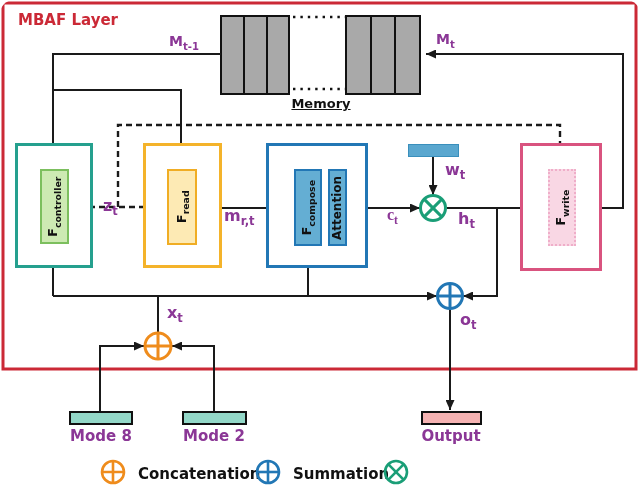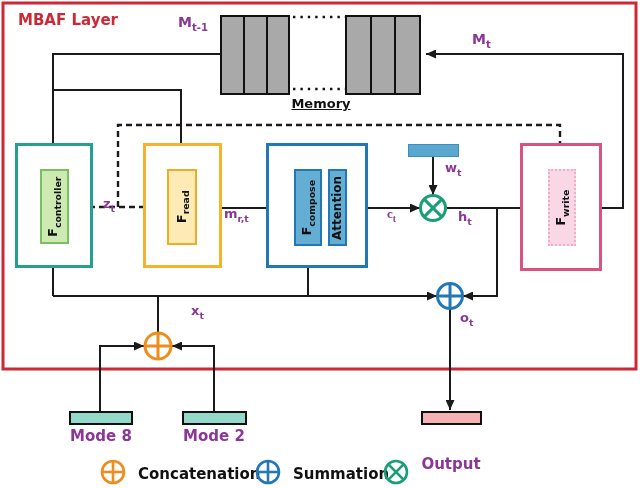--- a/index.html
+++ b/index.html
@@ -1,23 +1,23 @@
 <!DOCTYPE html>
 <html><head>
 <meta charset="utf-8">
 <style>
   html,body{margin:0;padding:0;background:#fff;}
   #stage{position:relative;width:640px;height:488px;background:#ffffff;
-         font-family:"DejaVu Sans","Liberation Sans",sans-serif;overflow:hidden;}
+         font-family:"DejaVu Sans","Liberation Sans",sans-serif;overflow:hidden;border-radius:14px;}
   #wires{position:absolute;left:0;top:0;width:640px;height:488px;}
   .box{position:absolute;box-sizing:border-box;background:#fff;}
   .inner{position:absolute;box-sizing:border-box;display:flex;align-items:center;justify-content:center;}
   .vlabel{transform:rotate(-90deg);white-space:nowrap;font-weight:bold;color:#111;font-size:13px;}
   .vlabel sub,.sig sub{font-size:0.72em;font-weight:bold;}
-  .sig{position:absolute;color:#8b3796;font-weight:bold;font-size:13px;white-space:nowrap;}
+  .sig{position:absolute;color:#8b3796;font-weight:bold;font-size:16px;white-space:nowrap;}
   .iolabel{position:absolute;color:#8b3796;font-weight:bold;font-size:15px;text-align:center;}
   .iorect{position:absolute;box-sizing:border-box;border:2px solid #111;}
   .title{position:absolute;left:18px;top:11px;color:#cb2936;font-weight:bold;font-size:15px;}
   .memlabel{position:absolute;left:286px;top:96px;width:70px;text-align:center;
             color:#111;font-weight:bold;font-size:13px;text-decoration:underline;}
   .legend-item{position:absolute;top:459px;display:flex;align-items:center;}
   .legend-item .txt{margin-left:12px;color:#111;font-weight:bold;font-size:15px;white-space:nowrap;}
 </style>
 </head>
 <body>
@@ -116,31 +116,31 @@
   </div>
 
   <div style="position:absolute;left:408px;top:144px;width:51px;height:13px;background:#5aa7cf;border:1px solid #3a8fbc;box-sizing:border-box;"></div>
 
   <div class="iorect" style="left:69px;top:411px;width:64px;height:14px;background:#93d8c8;"></div>
   <div class="iorect" style="left:182px;top:411px;width:65px;height:14px;background:#93d8c8;"></div>
   <div class="iorect" style="left:421px;top:411px;width:61px;height:14px;background:#f6b3b3;"></div>
 
   <div class="iolabel" style="left:66px;top:427px;width:70px;">Mode 8</div>
   <div class="iolabel" style="left:179px;top:427px;width:70px;text-align:center;">Mode 2</div>
-  <div class="iolabel" style="left:416px;top:427px;width:70px;margin-top:28px;">Output</div>
+  <div class="iolabel" style="left:416px;top:427px;width:70px;">Output</div>
 
-  <div class="sig" style="left:160px;top:14px;width:48px;text-align:right;font-size:14px;"><span>M</span><sub>t-1</sub></div>
-  <div class="sig" style="left:436px;top:31px;font-size:14px;margin-left:36px;"><span>M</span><sub>t</sub></div>
+  <div class="sig" style="left:160px;top:33px;width:48px;text-align:center;font-size:14px;"><span>M</span><sub>t-1</sub></div>
+  <div class="sig" style="left:436px;top:31px;font-size:14px;"><span>M</span><sub>t</sub></div>
   <div class="sig" style="left:103px;top:196px;"><span>z</span><sub>t</sub></div>
   <div class="sig" style="left:224px;top:206px;"><span>m</span><sub>r,t</sub></div>
   <div class="sig" style="left:387px;top:206px;font-family:Liberation Serif, serif;"><span>c</span><sub>t</sub></div>
   <div class="sig" style="left:445px;top:160px;"><span>w</span><sub>t</sub></div>
   <div class="sig" style="left:458px;top:209px;"><span>h</span><sub>t</sub></div>
   <div class="sig" style="left:460px;top:310px;"><span>o</span><sub>t</sub></div>
-  <div class="sig" style="left:167px;top:303px;margin-left:24px;"><span>x</span><sub>t</sub></div>
+  <div class="sig" style="left:167px;top:303px;"><span>x</span><sub>t</sub></div>
 
   <div class="legend-item" style="left:100px;">
     <span>
       <svg width="26" height="26" viewBox="0 0 26 26" fill="none" stroke="#ef8c1c" stroke-width="2.6">
         <circle cx="13" cy="13" r="11"></circle>
           <line x1="13" y1="2" x2="13" y2="24"></line>
           <line x1="2" y1="13" x2="24" y2="13"></line>
       </svg>
     </span>
     <span class="txt">Concatenation</span>

